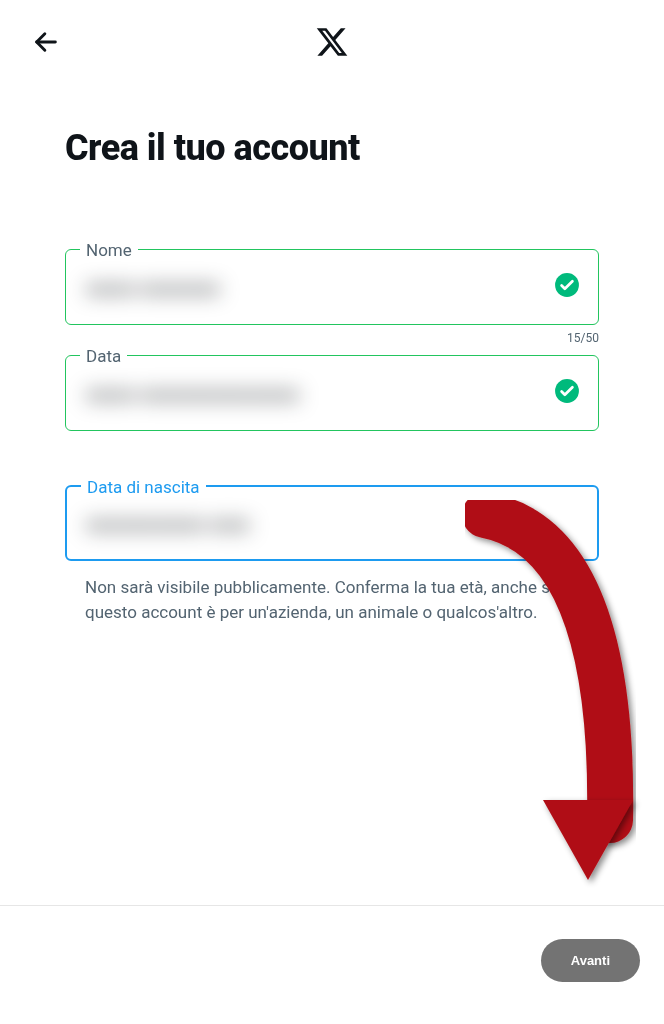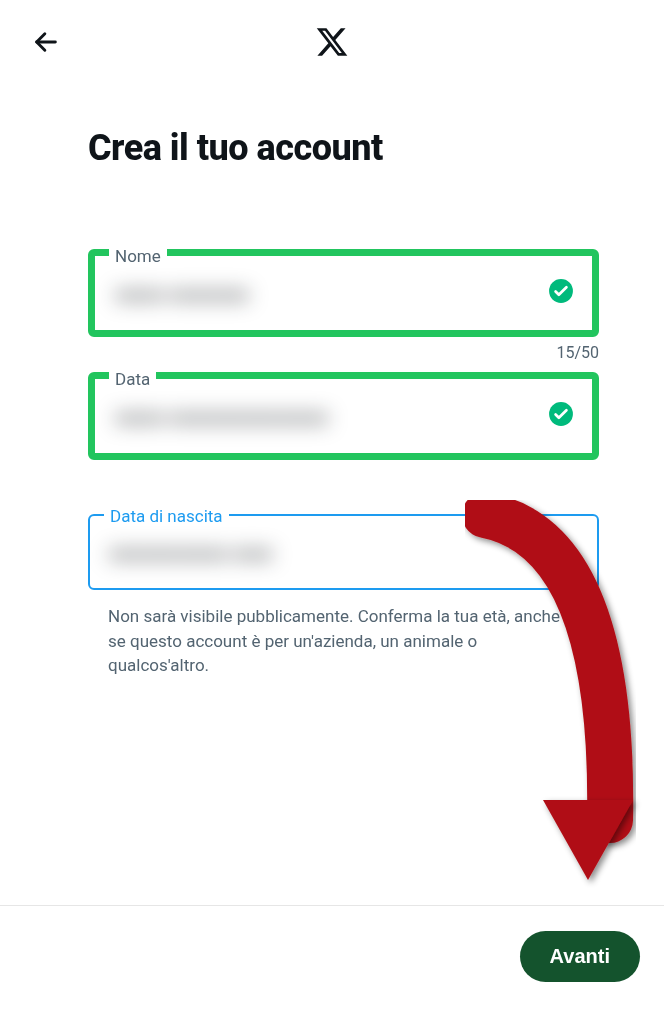--- a/index.html
+++ b/index.html
@@ -23,36 +23,35 @@
       cursor: pointer;
       padding: 4px;
     }
     .logo {
       position: absolute;
       left: 50%;
       transform: translateX(-50%);
     }
     .content {
       padding: 40px 65px 0 65px;
-      margin-left: 23px;
     }
     .title {
       font-size: 36px;
       font-weight: 800;
       color: #0f1419;
       margin-bottom: 80px;
       letter-spacing: -0.5px;
     }
     .field-wrap {
       position: relative;
       margin-bottom: 8px;
     }
     .field {
       position: relative;
-      border: 7px solid #22c55e;
+      border: 1px solid #22c55e;
       border-radius: 6px;
       padding: 26px 56px 24px 20px;
       min-height: 70px;
     }
     .field.focused {
       border: 2px solid #1d9bf0;
       padding: 25px 55px 23px 19px;
     }
     .field-label {
       position: absolute;
@@ -74,21 +73,21 @@
       user-select: none;
     }
     .check-icon {
       position: absolute;
       right: 18px;
       top: 50%;
       transform: translateY(-50%);
     }
     .counter {
       text-align: right;
-      font-size: 16px;
+      font-size: 12px;
       color: #536471;
       margin-top: 6px;
       margin-bottom: 10px;
     }
     .hint {
       font-size: 17px;
       color: #536471;
       line-height: 1.45;
       margin-top: 14px;
       padding: 0 20px;
@@ -98,26 +97,26 @@
       bottom: 118px;
       left: 0;
       right: -10px;
       height: 1px;
       background: #e6e6e6;
     }
     .next-btn {
       position: absolute;
       bottom: 42px;
       right: 24px;
-      background: #14532d;
+      background: #737373;
       color: #fff;
       border: none;
       border-radius: 999px;
       padding: 14px 30px;
-      font-size: 20px;
+      font-size: 13px;
       font-weight: 700;
       cursor: pointer;
     }
     .arrow-overlay {
       position: absolute;
       top: 500px;
       left: 465px;
       pointer-events: none;
       z-index: 10;
     }

